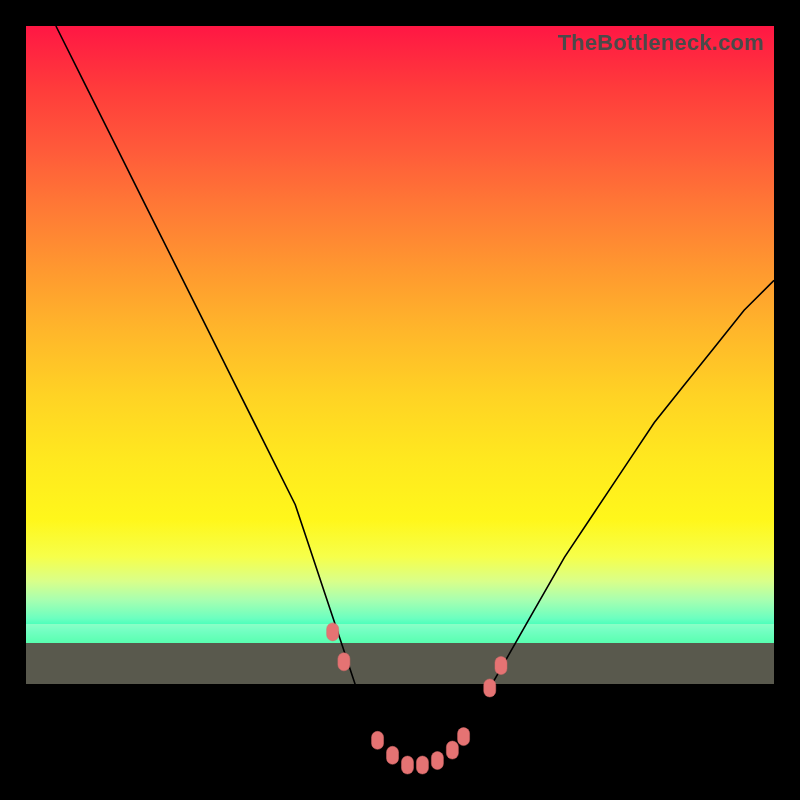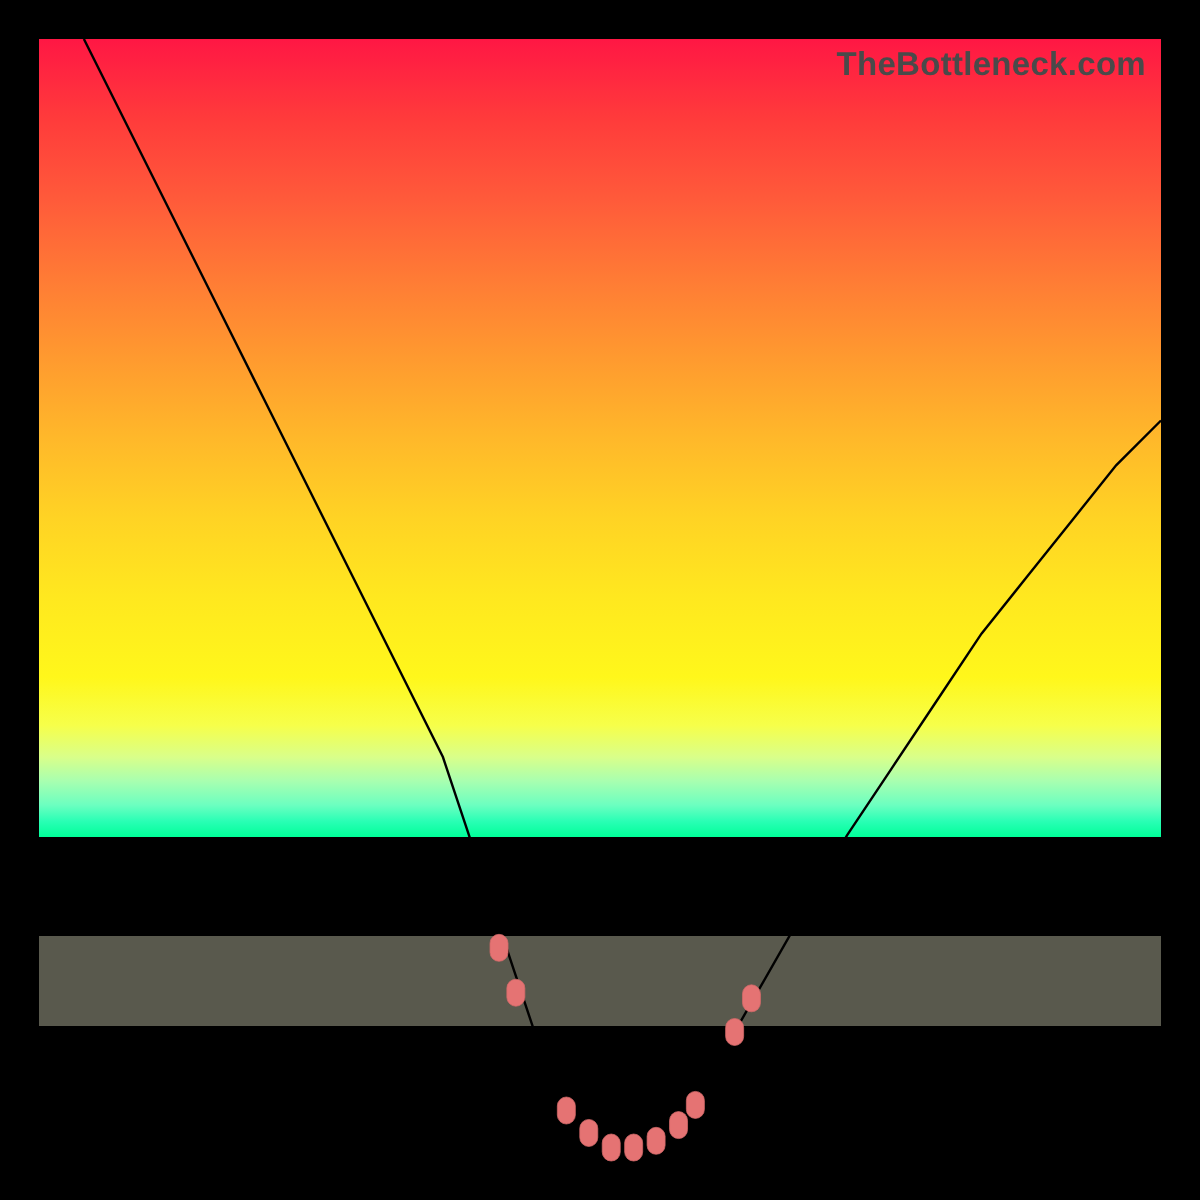--- a/index.html
+++ b/index.html
@@ -15,21 +15,21 @@
     position: relative;
     width: 800px;
     height: 800px;
     background: #000;
   }
   .plot-area {
     position: absolute;
     left: 26px;
     top: 26px;
     width: 748px;
-    height: 532px;
+    height: 617px;
     background: linear-gradient(
       to bottom,
       #ff1744 0%,
       #ff3b3b 10%,
       #ff5a3a 20%,
       #ff7b35 30%,
       #ff9a2f 40%,
       #ffb82a 50%,
       #ffd324 60%,
       #ffe81f 70%,

